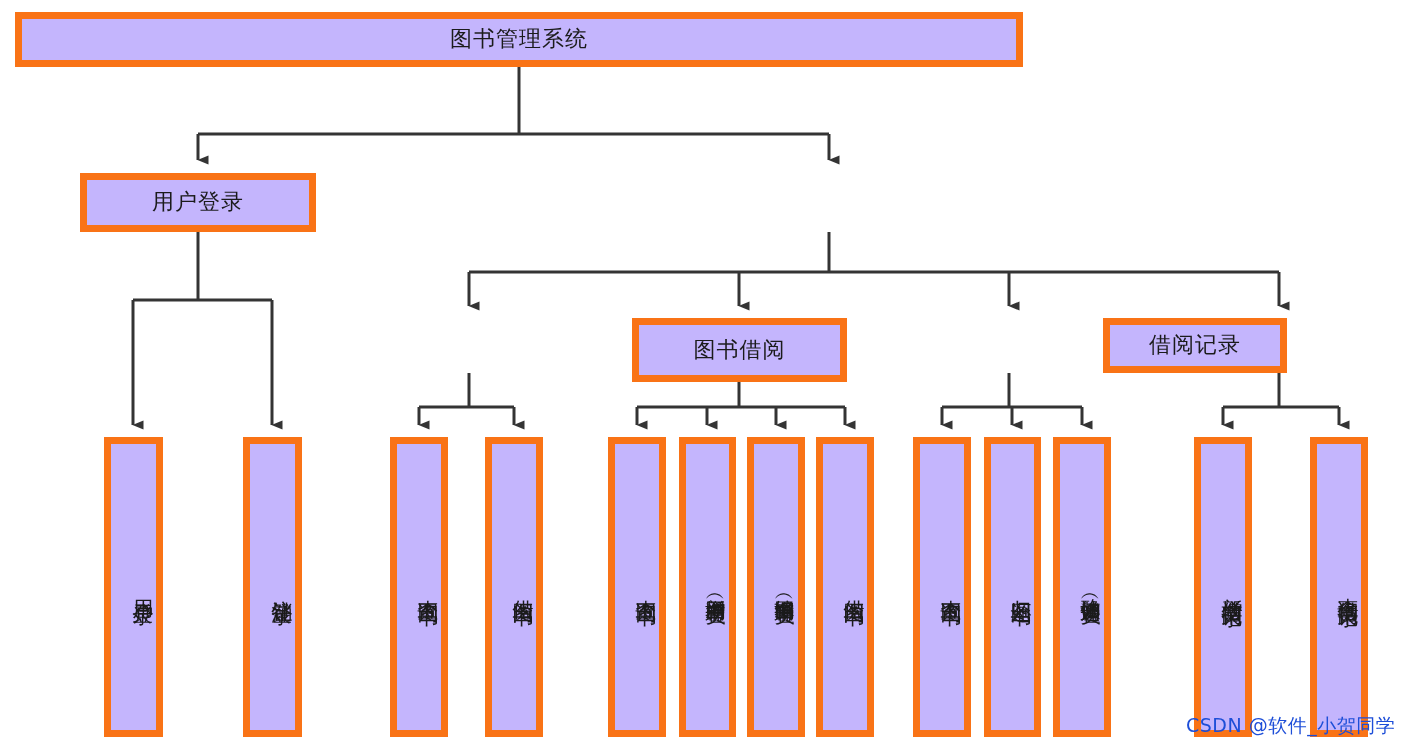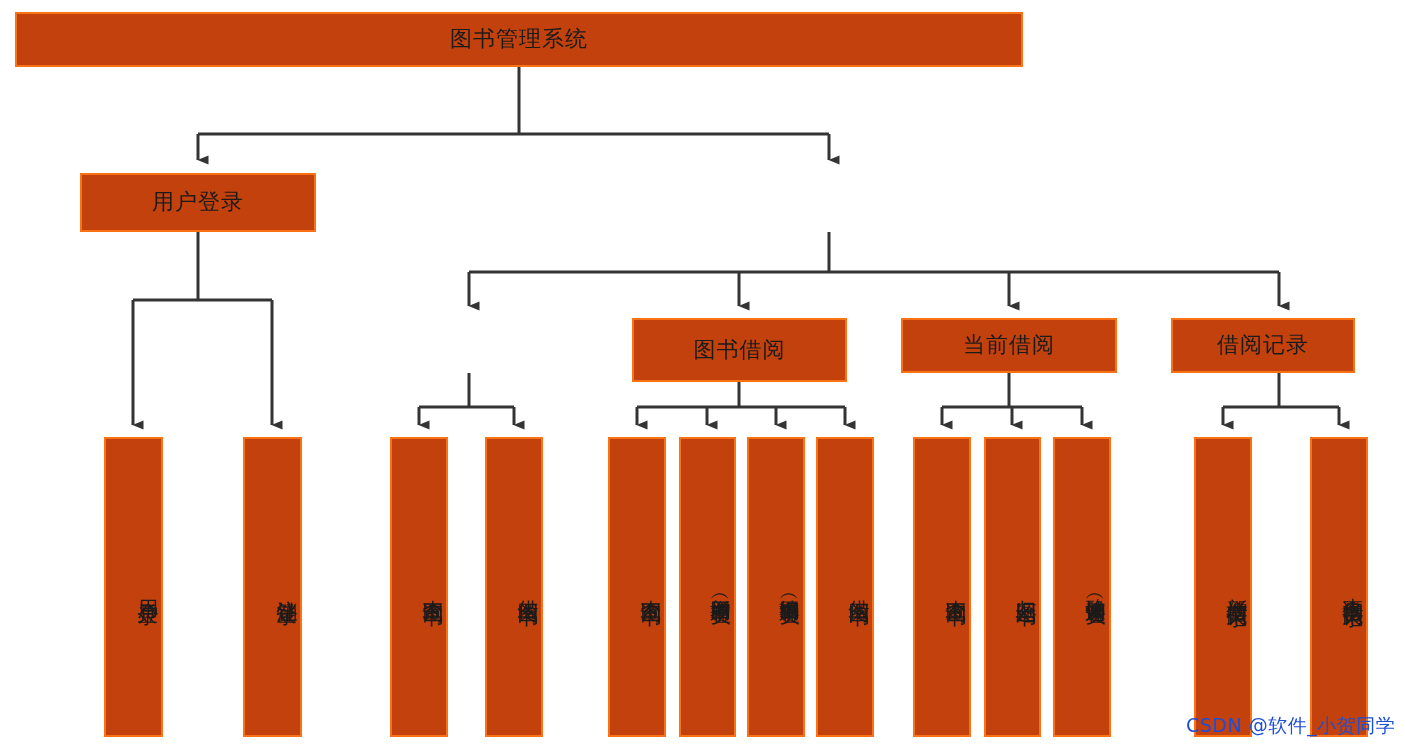--- a/index.html
+++ b/index.html
@@ -20,22 +20,22 @@
   #wires {
     position: absolute;
     left: 0; top: 0;
     width: 1405px;
     height: 747px;
     pointer-events: none;
   }
   .node {
     position: absolute;
     box-sizing: border-box;
-    border: 2px solid #f97316;
-    background: #c2410c;
+    border: 7px solid #f97316;
+    background: #c4b5fd;
     display: flex;
     align-items: center;
     justify-content: center;
     color: #1b1b1b;
   }
   .node.horiz {
     font-size: 22px;
     letter-spacing: 1px;
     line-height: 1.2;
   }
@@ -124,24 +124,21 @@
     <span>图书管理系统</span>
   </div>
 
   <div class="node horiz" style="left:80px; top:173px; width:236px; height:59px;">
     <span>用户登录</span>
   </div>
 
   <div class="node horiz" style="left:632px; top:318px; width:215px; height:64px;">
     <span>图书借阅</span>
   </div>
-  <div class="node horiz" style="left:901px; top:318px; width:216px; height:55px;">
-    <span>当前借阅</span>
-  </div>
-  <div class="node horiz" style="left:1171px; top:318px; width:184px; height:55px;">
+  <div class="node horiz" style="left:1103px; top:318px; width:184px; height:55px;">
     <span>借阅记录</span>
   </div>
 
   <div class="node vert" style="left:104px; top:437px; width:59px; height:300px;">
     <span>用户登录</span>
   </div>
   <div class="node vert" style="left:243px; top:437px; width:59px; height:300px;">
     <span>注销登录</span>
   </div>
 

